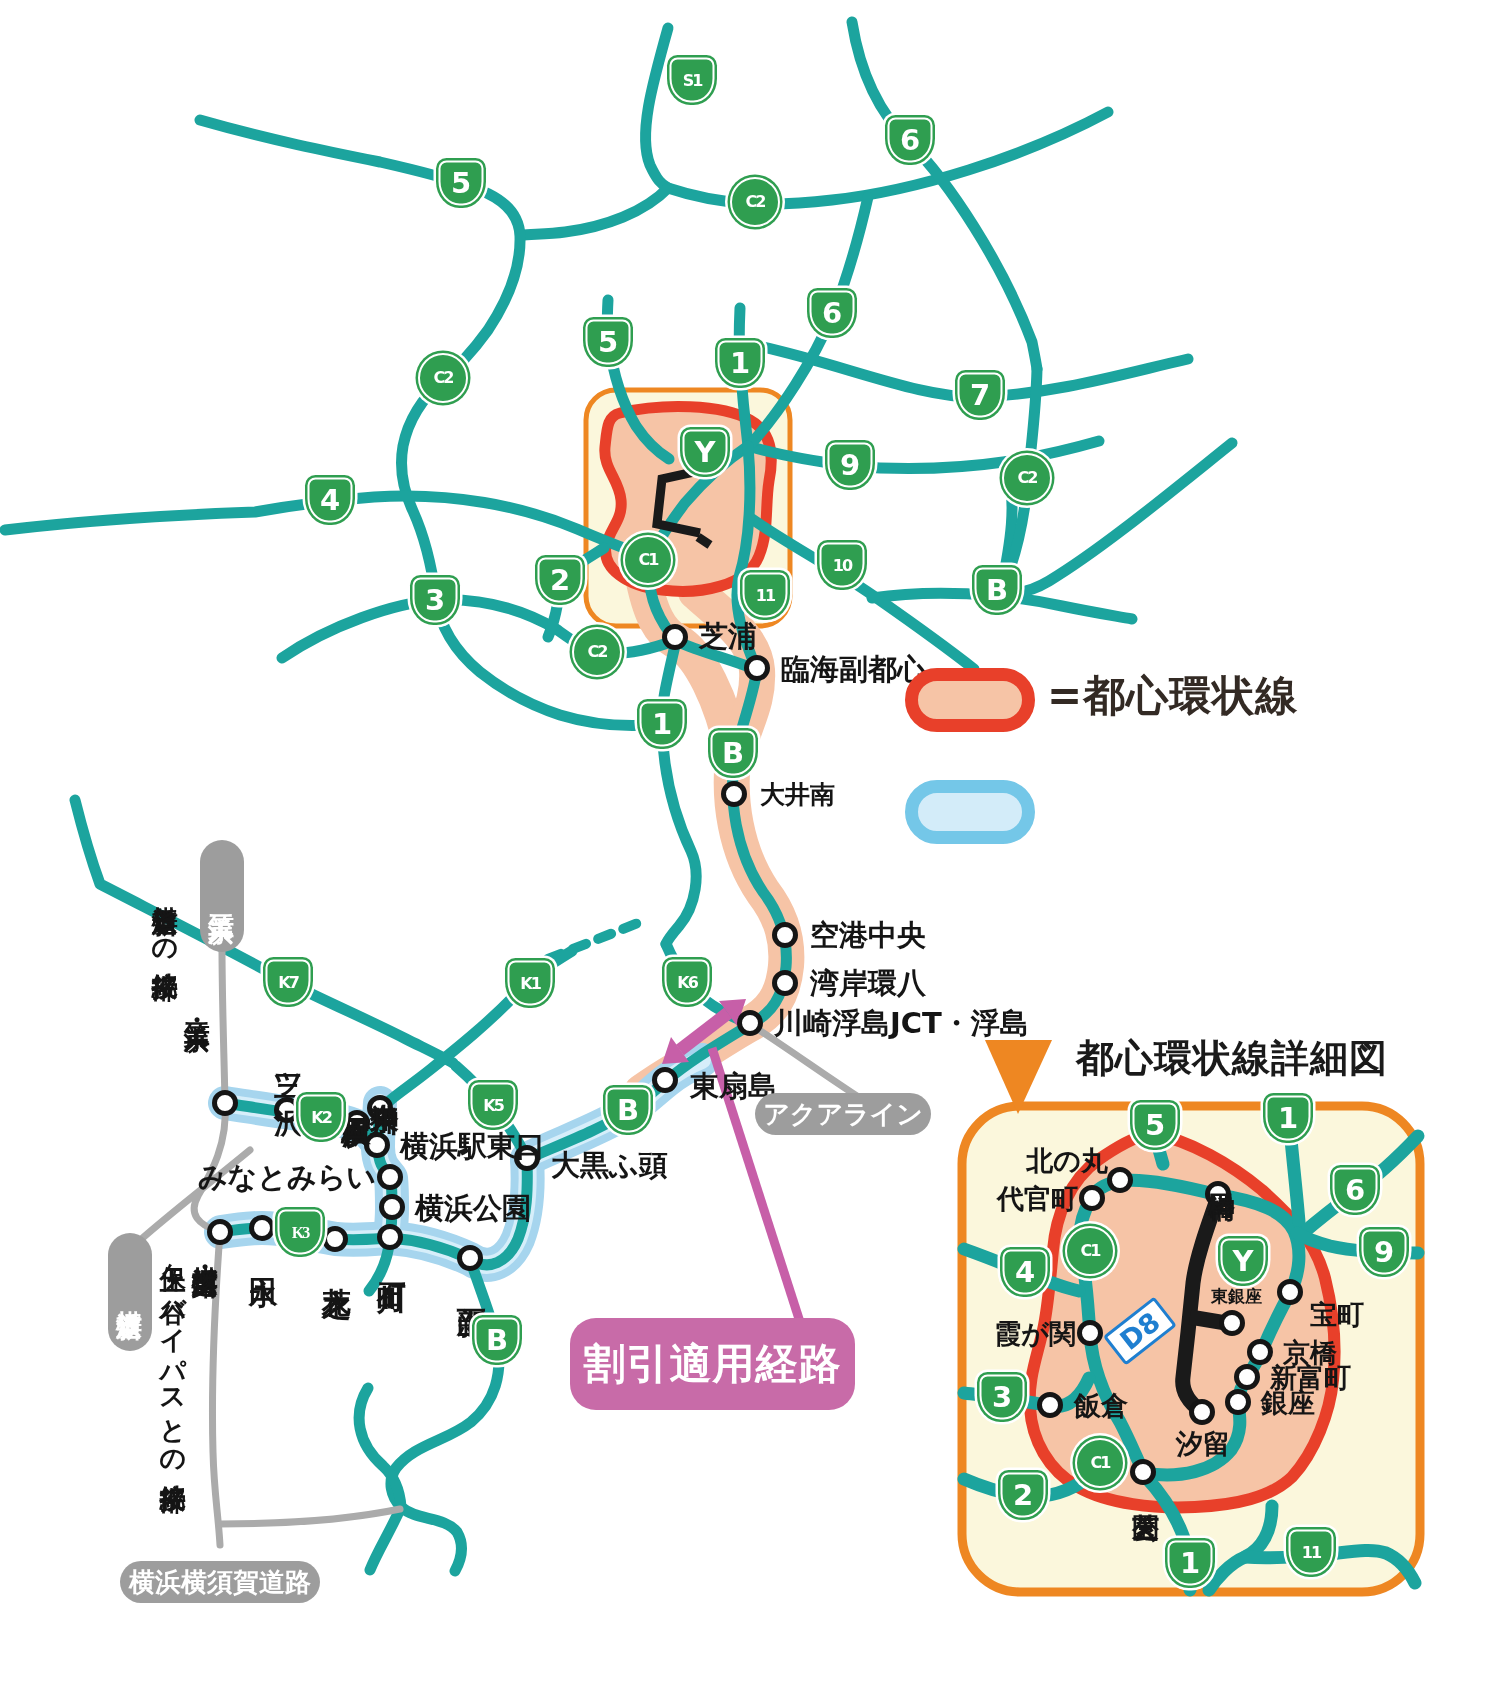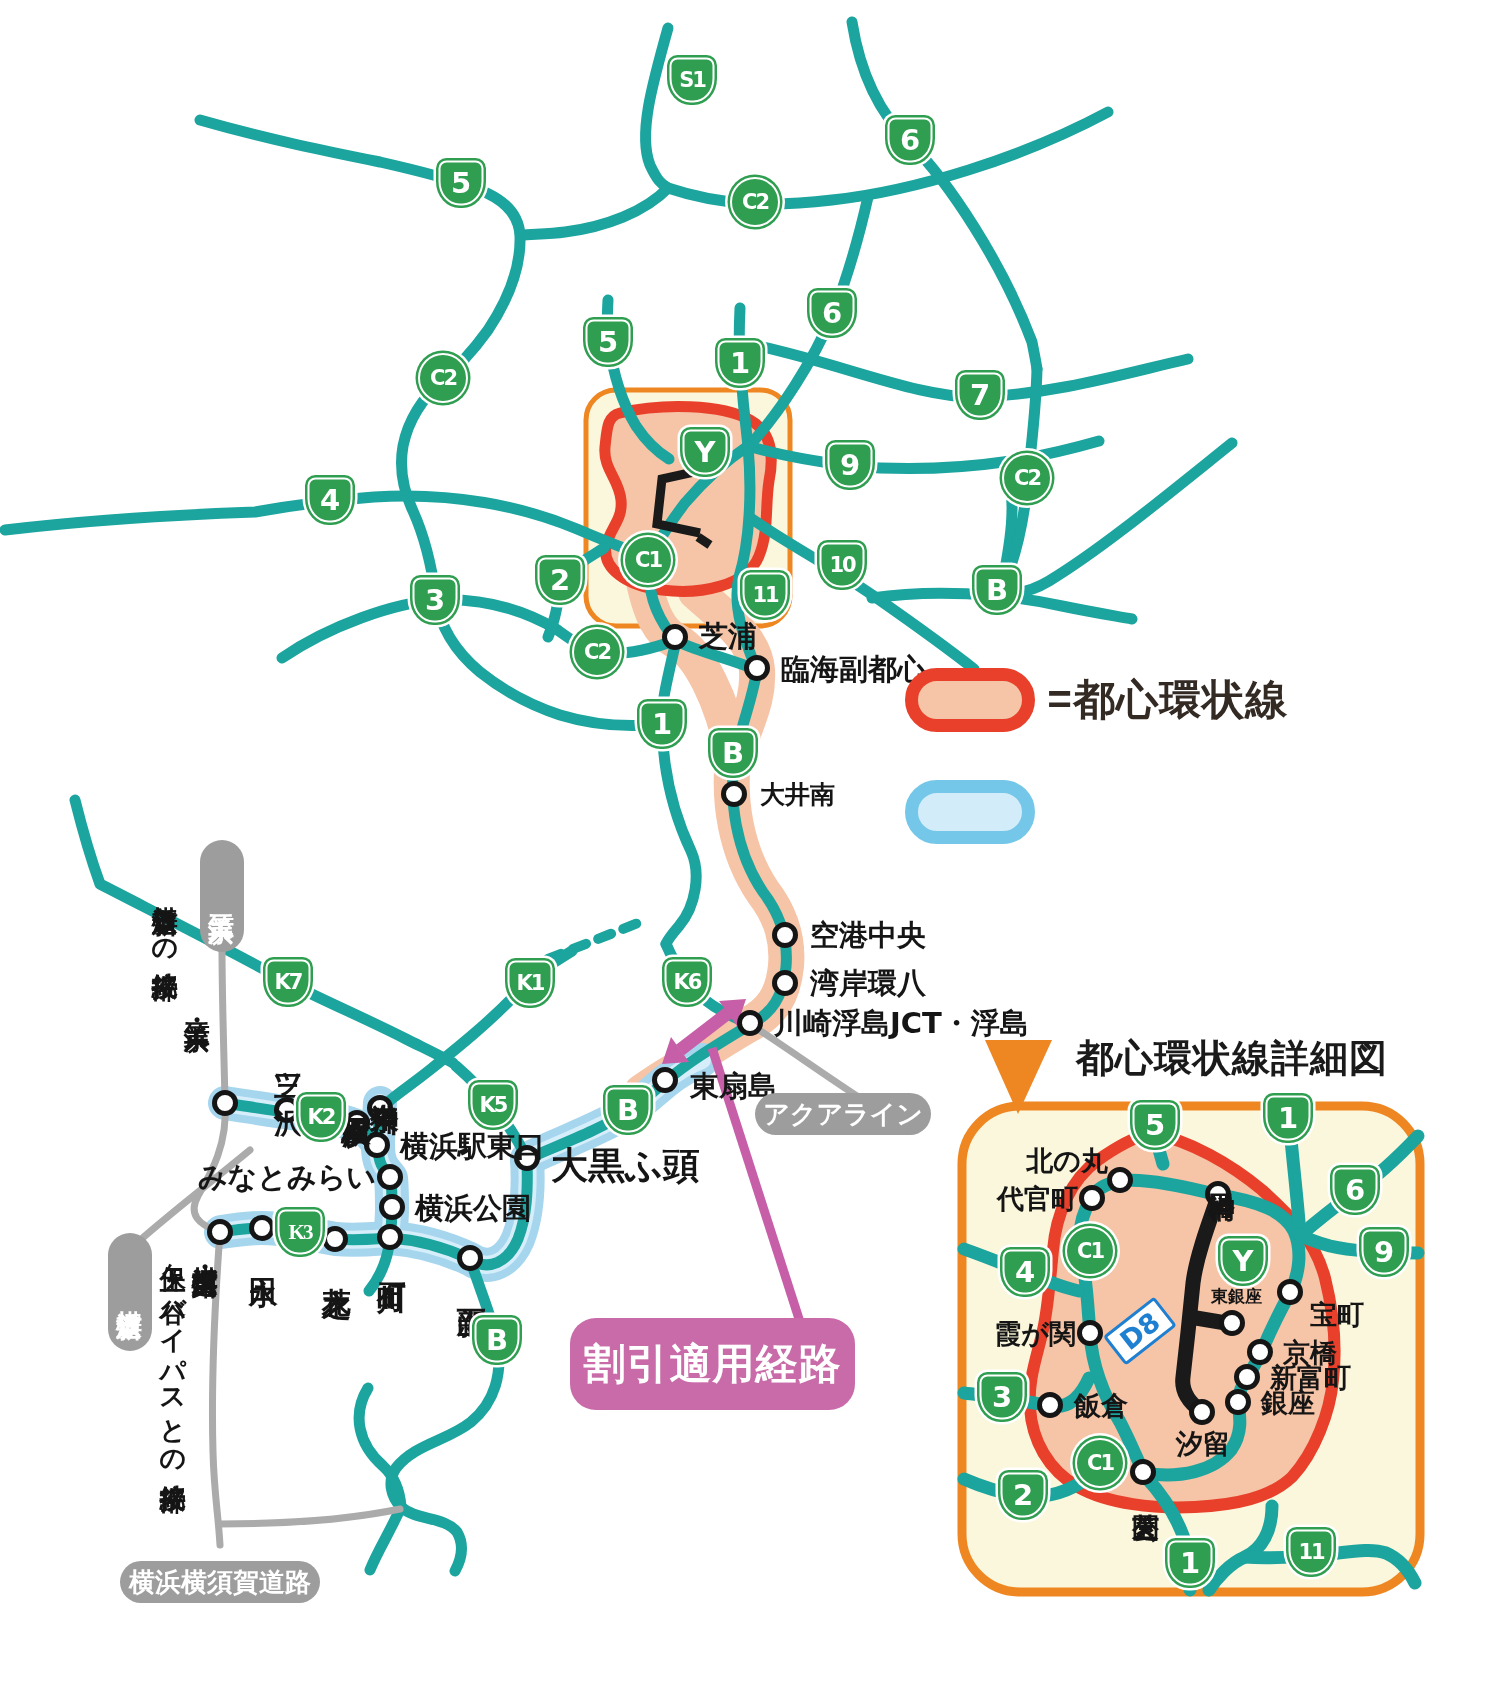--- a/index.html
+++ b/index.html
@@ -13,30 +13,30 @@
   #map{position:relative;width:1490px;height:1700px;background:#fff;overflow:hidden;}
   #roads{position:absolute;left:0;top:0;z-index:1;}
   .rd{stroke:var(--teal);fill:none;stroke-linecap:round;stroke-linejoin:round;}
   .gy{stroke:var(--grayRoad);fill:none;stroke-linecap:round;}
   .badge{position:absolute;z-index:30;display:flex;align-items:center;justify-content:center;
     color:#fff;font-weight:bold;background:var(--green);border:2.5px solid #fff;
     box-shadow:0 0 0 2.5px var(--green),0 0 0 5px #fff;transform:translate(-50%,-50%);
     line-height:1;}
   .shield{width:41px;height:41px;border-radius:8px 8px 21px 21px / 8px 8px 24px 24px;font-size:29px;}
   .circle{width:46px;height:46px;border-radius:50%;font-size:27px;}
-  .badge.two{font-size:21px;letter-spacing:-2px;}
+  .badge.two{font-size:16px;letter-spacing:-2px;}
   .dot{position:absolute;z-index:20;width:16px;height:16px;background:#fff;border:5.5px solid #151515;
     border-radius:50%;transform:translate(-50%,-50%);}
   .slabel{position:absolute;z-index:25;font-weight:bold;color:#151515;white-space:nowrap;line-height:1.02;}
   .vert{writing-mode:vertical-rl;text-orientation:upright;letter-spacing:1px;}
   .pill{position:absolute;z-index:26;display:flex;align-items:center;justify-content:center;
     background:var(--gray);color:#fff;font-weight:bold;font-size:26px;border-radius:24px;
     transform:translate(-50%,-50%);white-space:nowrap;}
   #legend{position:absolute;left:905px;top:668px;z-index:30;}
-  .leg-row{display:flex;align-items:center;margin-bottom:48px;font-family:Liberation Mono, monospace;}
+  .leg-row{display:flex;align-items:flex-start;margin-bottom:48px;}
   .leg-pill{width:104px;height:38px;border-radius:32px;border:13px solid;}
   .leg-pill.red{border-color:var(--red);background:var(--salmon);}
   .leg-pill.blue{border-color:#74c7e8;background:#d3ecf9;}
   .leg-label{margin-left:12px;font-size:42px;font-weight:bold;color:#332a24;letter-spacing:1px;}
   #callout{position:absolute;left:570px;top:1318px;width:285px;height:92px;z-index:31;
     background:var(--pink);border-radius:26px;display:flex;align-items:center;justify-content:center;}
   #callout span{color:#fff;font-size:42px;font-weight:bold;letter-spacing:1px;}
   #inset-title{position:absolute;left:1232px;top:1058px;transform:translate(-50%,-50%);z-index:31;
     font-size:38px;font-weight:600;color:var(--ink);white-space:nowrap;letter-spacing:1px;}
   #d8{position:absolute;left:1140px;top:1331px;z-index:28;transform:translate(-50%,-50%) rotate(-38deg);
@@ -225,21 +225,21 @@
     <div class="slabel" style="font-size: 25px; left: 760px; top: 795px; transform: translate(0px, -50%);">大井南</div>
     <div class="dot" style="left: 785px; top: 935px;"></div>
     <div class="slabel" style="font-size: 29px; left: 810px; top: 936px; transform: translate(0px, -50%);">空港中央</div>
     <div class="dot" style="left: 785px; top: 983px;"></div>
     <div class="slabel" style="font-size: 29px; left: 810px; top: 984px; transform: translate(0px, -50%);">湾岸環八</div>
     <div class="dot" style="left: 750px; top: 1023px;"></div>
     <div class="slabel" style="font-size: 29px; left: 774px; top: 1024px; transform: translate(0px, -50%);">川崎浮島JCT・浮島</div>
     <div class="dot" style="left: 665px; top: 1080px;"></div>
     <div class="slabel" style="font-size: 29px; left: 690px; top: 1087px; transform: translate(0px, -50%);">東扇島</div>
     <div class="dot" style="left: 527px; top: 1158px;"></div>
-    <div class="slabel" style="font-size: 37px; left: 551px; top: 1166px; transform: translate(0px, -50%);">大黒ふ頭</div>
+    <div class="slabel" style="font-size: 29px; left: 551px; top: 1166px; transform: translate(0px, -50%);">大黒ふ頭</div>
     <div class="dot" style="left: 377px; top: 1145px;"></div>
     <div class="slabel" style="font-size: 29px; left: 400px; top: 1147px; transform: translate(0px, -50%);">横浜駅東口</div>
     <div class="dot" style="left: 390px; top: 1177px;"></div>
     <div class="slabel" style="font-size: 29px; left: 376px; top: 1178px; transform: translate(-100%, -50%);">みなとみらい</div>
     <div class="dot" style="left: 392px; top: 1207px;"></div>
     <div class="slabel" style="font-size: 29px; left: 415px; top: 1209px; transform: translate(0px, -50%);">横浜公園</div>
     <div class="dot" style="left: 390px; top: 1237px;"></div>
     <div class="slabel vert" style="font-size: 29px; left: 391px; top: 1260px; transform: translate(-50%, 0px);">石川町</div>
     <div class="dot" style="left: 470px; top: 1258px;"></div>
     <div class="slabel vert" style="font-size: 29px; left: 471px; top: 1284px; transform: translate(-50%, 0px);">新山下</div>

